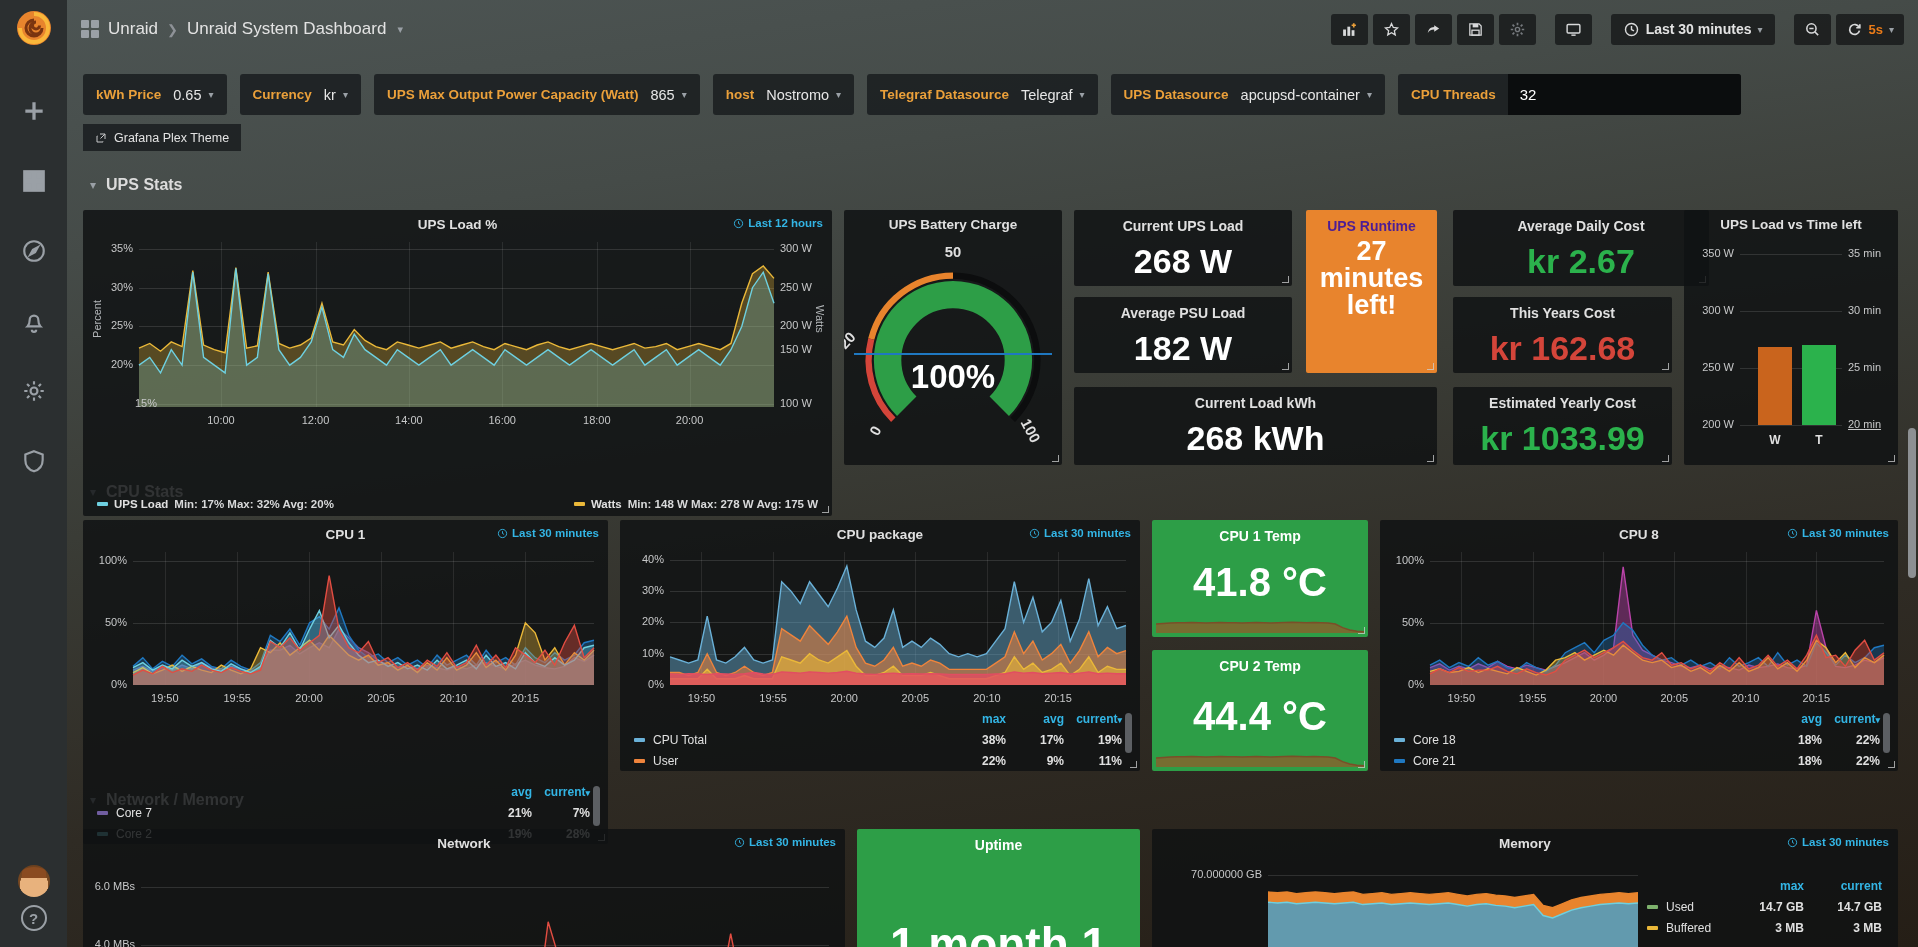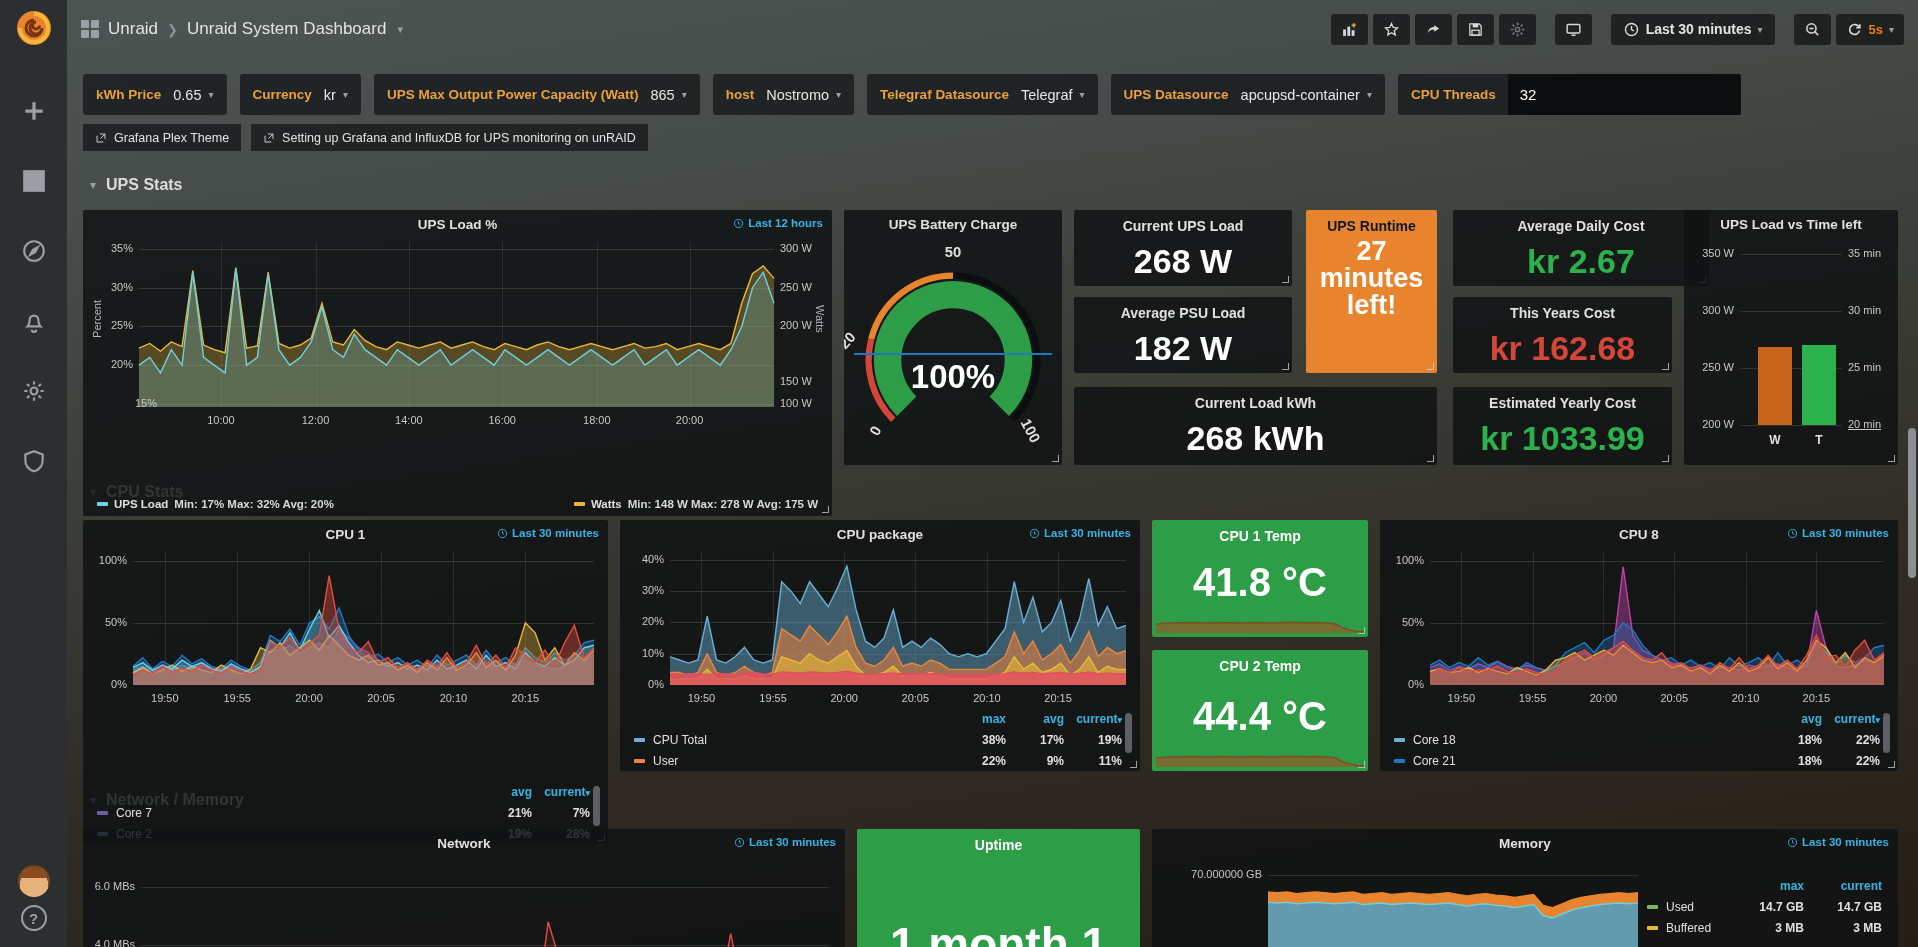--- a/index.html
+++ b/index.html
@@ -264,26 +264,20 @@
       <input class="var-input" value="32" style="">
     </div>
   </div>
 <div class="links-row" id="links-row" style="gap:10px;">
     <div class="dash-link">
       <svg viewBox="0 0 24 24">
         <path d="M5 8 h-1 v12 h12 v-1 M10 4 h10 v10 M20 4 L11 13"></path>
       </svg>
       <span>Grafana Plex Theme</span>
     </div>
-    <div class="dash-link">
-      <svg viewBox="0 0 24 24">
-        <path d="M5 8 h-1 v12 h12 v-1 M10 4 h10 v10 M20 4 L11 13"></path>
-      </svg>
-      <span>Setting up Grafana and InfluxDB for UPS monitoring on unRAID</span>
-    </div>
   </div>
 
 <div class="section-h" style="left:90px; top:176px;">
   <span class="chev">▾</span>
     <span>UPS Stats</span>
   </div>
 <div class="section-h" style="left:90px; top:483px;">
   <span class="chev">▾</span>
     <span>CPU Stats</span>
   </div>
@@ -323,21 +317,21 @@
       </svg>
     </div>
     <div class="ytick" style="right: 699px; top: 31.9718px;">35%</div>
     <div class="ytick" style="right: 699px; top: 70.7042px;">30%</div>
     <div class="ytick" style="right: 699px; top: 109.437px;">25%</div>
     <div class="ytick" style="right: 699px; top: 148.169px;">20%</div>
     <div class="ytick" style="right: 675px; top: 186.901px;">15%</div>
     <div class="ytick" style="left: 697px; top: 31.9718px;">300 W</div>
     <div class="ytick" style="left: 697px; top: 70.7042px;">250 W</div>
     <div class="ytick" style="left: 697px; top: 109.437px;">200 W</div>
-    <div class="ytick" style="left: 697px; top: 165px;">150 W</div>
+    <div class="ytick" style="left: 697px; top: 133px;">150 W</div>
     <div class="ytick" style="left: 697px; top: 186.901px;">100 W</div>
     <div class="xtick" style="left: 137.915px; top: 204px;">10:00</div>
     <div class="xtick" style="left: 232.53px; top: 204px;">12:00</div>
     <div class="xtick" style="left: 325.875px; top: 204px;">14:00</div>
     <div class="xtick" style="left: 419.22px; top: 204px;">16:00</div>
     <div class="xtick" style="left: 513.835px; top: 204px;">18:00</div>
     <div class="xtick" style="left: 606.545px; top: 204px;">20:00</div>
     <div class="ylab" style="left: 8px; top: 90px;">Percent</div>
     <div class="ylab-r" style="right: 6px; top: 95px;">Watts</div>
     <div class="ups-legend">
@@ -377,21 +371,21 @@
 </div>
 <div class="panel" style="left:1074px; top:297px; width:218px; height:76px;">
   <div class="stat-title">Average PSU Load</div>
   <div class="stat-value">182 W</div>
 </div>
 <div class="panel" style="left:1074px; top:387px; width:363px; height:78px;">
   <div class="stat-title">Current Load kWh</div>
   <div class="stat-value">268 kWh</div>
 </div>
 <div class="panel panel-orange" style="left:1306px; top:210px; width:131px; height:163px;">
-  <div class="stat-title" style="color:#0f172a;">UPS Runtime</div>
+  <div class="stat-title" style="color:#4c1d95;">UPS Runtime</div>
   <div class="big-val" style="top:28px; font-size:27px; line-height:1.0; padding:0 4px;">27 minutes left!</div>
 </div>
 <div class="panel" style="left:1453px; top:210px; width:256px; height:76px;">
   <div class="stat-title">Average Daily Cost</div>
   <div class="stat-value stat-green">kr 2.67</div>
 </div>
 <div class="panel" style="left:1453px; top:297px; width:219px; height:76px;">
   <div class="stat-title">This Years Cost</div>
   <div class="stat-value stat-red">kr 162.68</div>
 </div>

